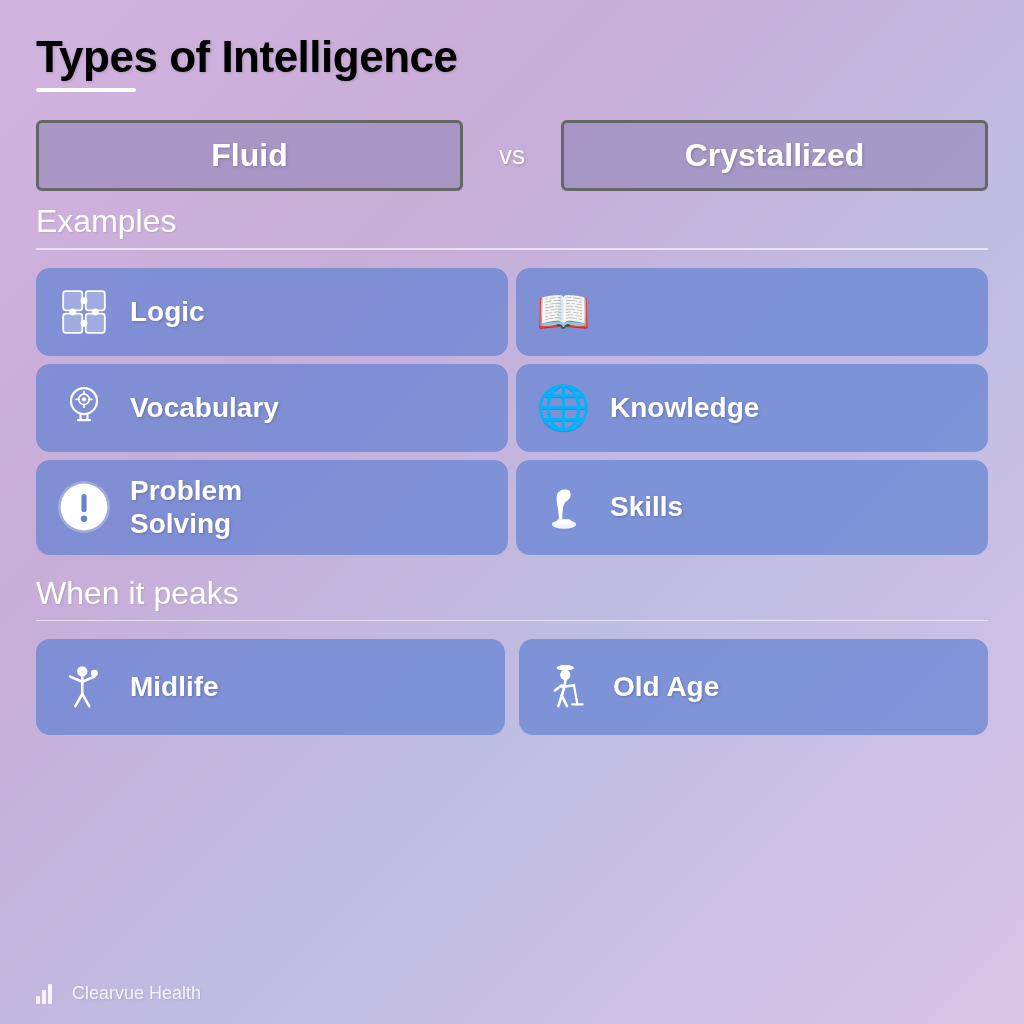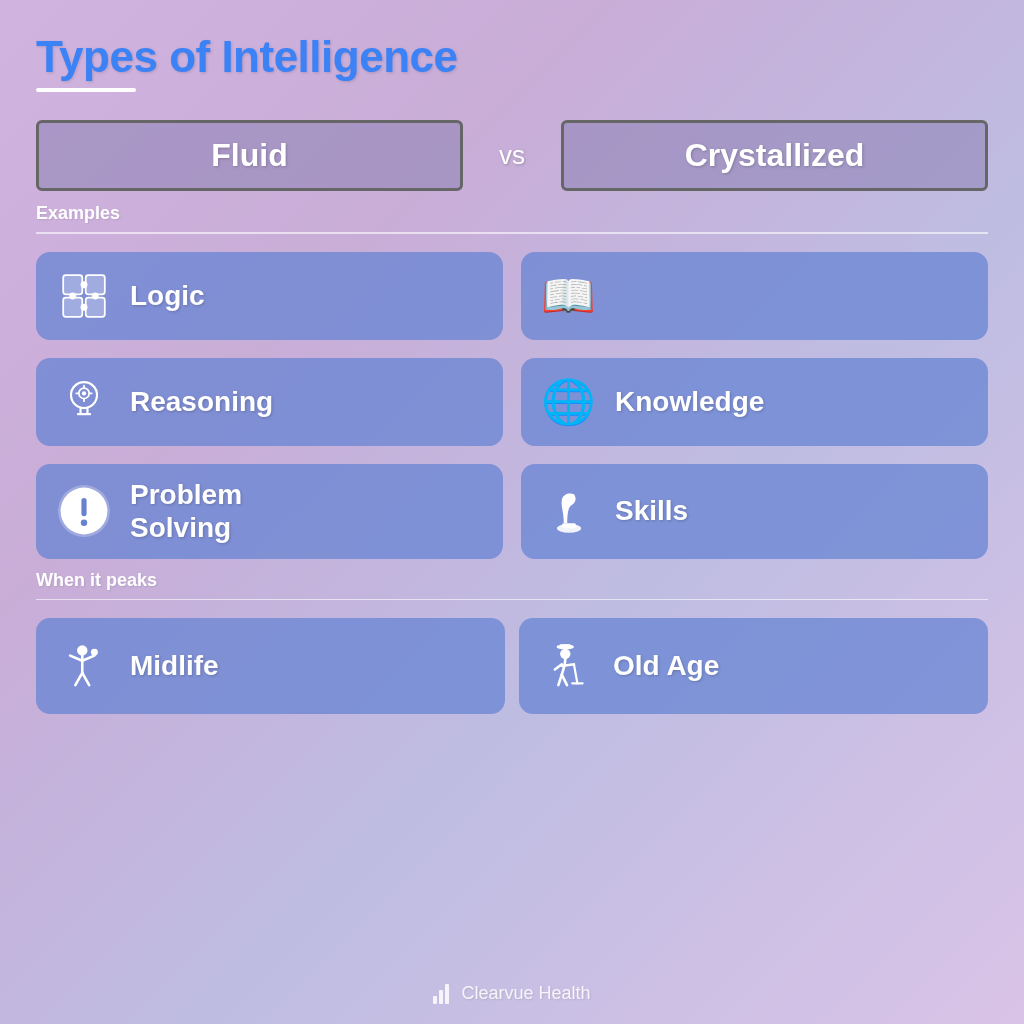--- a/index.html
+++ b/index.html
@@ -23,21 +23,21 @@
     .container {
       position: relative;
       z-index: 1;
       padding: 32px 36px 20px 36px;
       height: 100%;
       display: flex;
       flex-direction: column;
     }
 
     .page-title {
-      color: #3b82f6;
+      color: #000000;
       font-size: 44px;
       font-weight: 900;
       letter-spacing: -0.5px;
       text-shadow: 1px 1px 3px rgba(0,0,0,0.15);
       margin-bottom: 6px;
     }
 
     .title-underline {
       width: 100px;
       height: 4px;
@@ -74,39 +74,39 @@
       color: #fff;
       font-size: 26px;
       font-weight: 400;
       padding: 0 36px;
       text-shadow: 1px 1px 3px rgba(0,0,0,0.2);
     }
 
     
     .section-label {
       color: #fff;
-      font-size: 18px;
-      font-weight: 700;
+      font-size: 32px;
+      font-weight: 400;
       margin-bottom: 8px;
       text-shadow: 1px 1px 2px rgba(0,0,0,0.1);
     }
 
     .section-divider {
       width: 100%;
       height: 1.5px;
       background: rgba(255,255,255,0.6);
       margin-bottom: 18px;
     }
 
     
     .items-grid {
       display: grid;
       grid-template-columns: 1fr 1fr;
-      gap: 18px;
-      margin-bottom: 11px;
+      gap: 8px;
+      margin-bottom: 20px;
     }
 
     .item-card {
       background: rgba(100, 130, 210, 0.72);
       border-radius: 14px;
       padding: 14px 18px;
       display: flex;
       align-items: center;
       gap: 16px;
       min-height: 78px;
@@ -153,22 +153,22 @@
       min-height: 78px;
     }
 
     
     .footer {
       margin-top: auto;
       text-align: center;
       padding-top: 12px;
       display: flex;
       align-items: center;
-      justify-content: center;
-      gap: 12px;
+      justify-content: flex-start;
+      gap: 20px;
     }
 
     .footer-logo {
       color: rgba(255,255,255,0.85);
       font-size: 18px;
       font-weight: 400;
       text-shadow: 1px 1px 2px rgba(0,0,0,0.1);
     }
 
     .chart-icon {
@@ -256,21 +256,21 @@
           <line x1="30" y1="11" x2="30" y2="14" stroke="white" stroke-width="2" stroke-linecap="round"></line>
           <line x1="30" y1="26" x2="30" y2="29" stroke="white" stroke-width="2" stroke-linecap="round"></line>
           <line x1="21" y1="20" x2="24" y2="20" stroke="white" stroke-width="2" stroke-linecap="round"></line>
           <line x1="36" y1="20" x2="39" y2="20" stroke="white" stroke-width="2" stroke-linecap="round"></line>
 
           <line x1="26" y1="37" x2="26" y2="44" stroke="white" stroke-width="2.5"></line>
           <line x1="34" y1="37" x2="34" y2="44" stroke="white" stroke-width="2.5"></line>
           <line x1="22" y1="44" x2="38" y2="44" stroke="white" stroke-width="2.5"></line>
         </svg>
       </div>
-      <span class="item-label">Reasoning</span>
+      <span class="item-label">Vocabulary</span>
     </div>
 
     <div class="item-card">
       <div class="item-icon">
         <span style="font-size:44px;">🌐</span>
       </div>
       <span class="item-label">Knowledge</span>
     </div>
 
     <div class="item-card">

